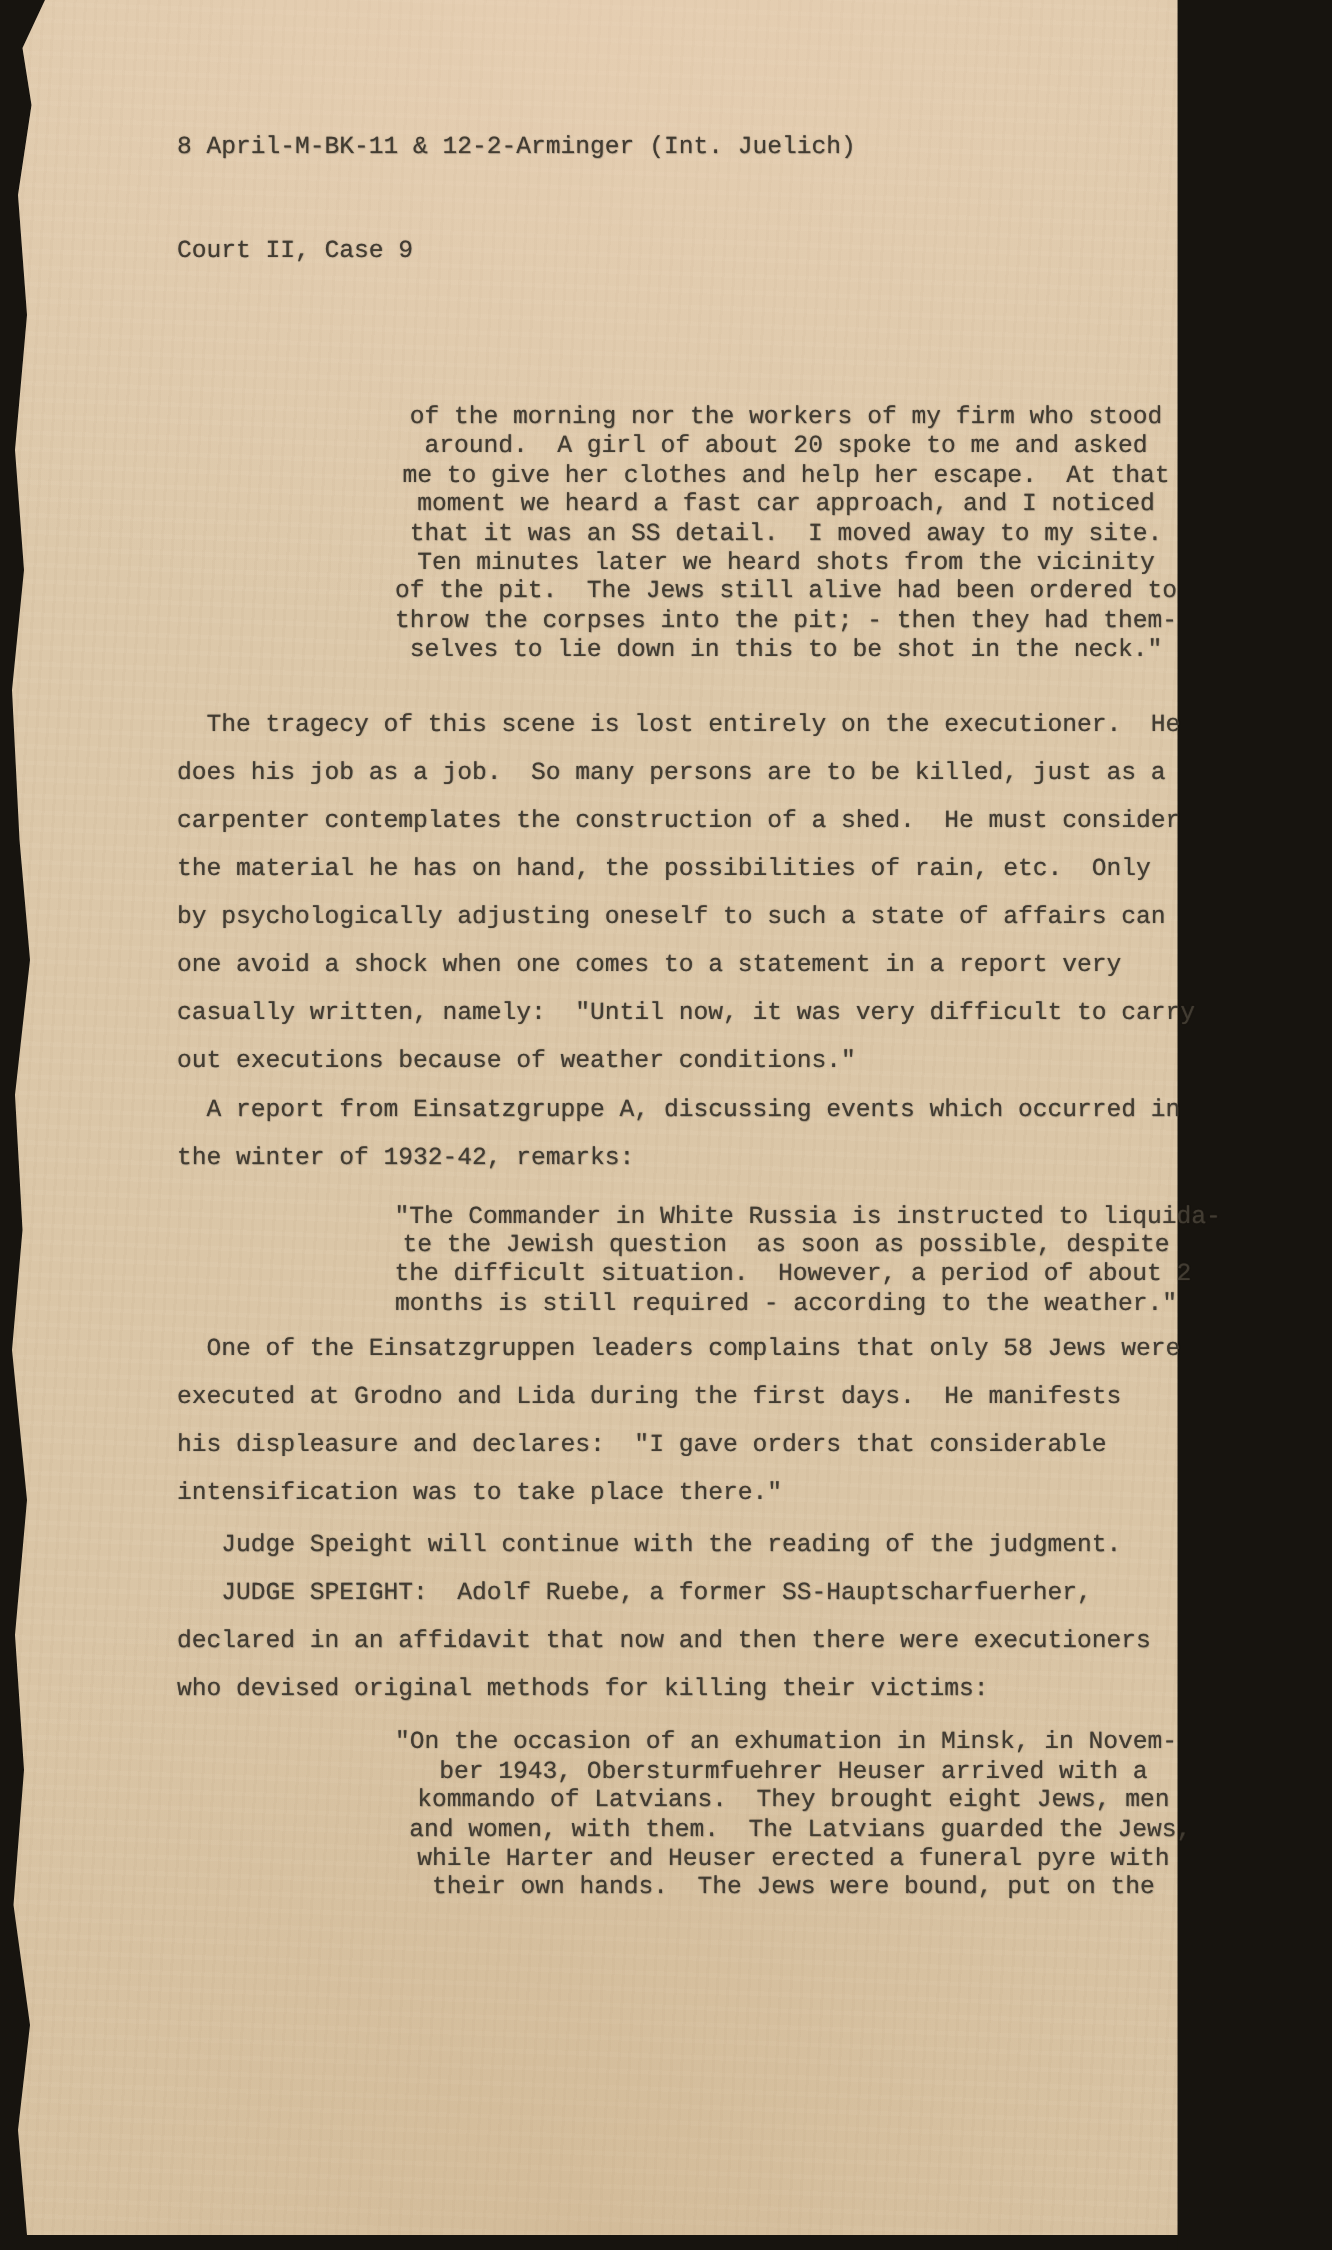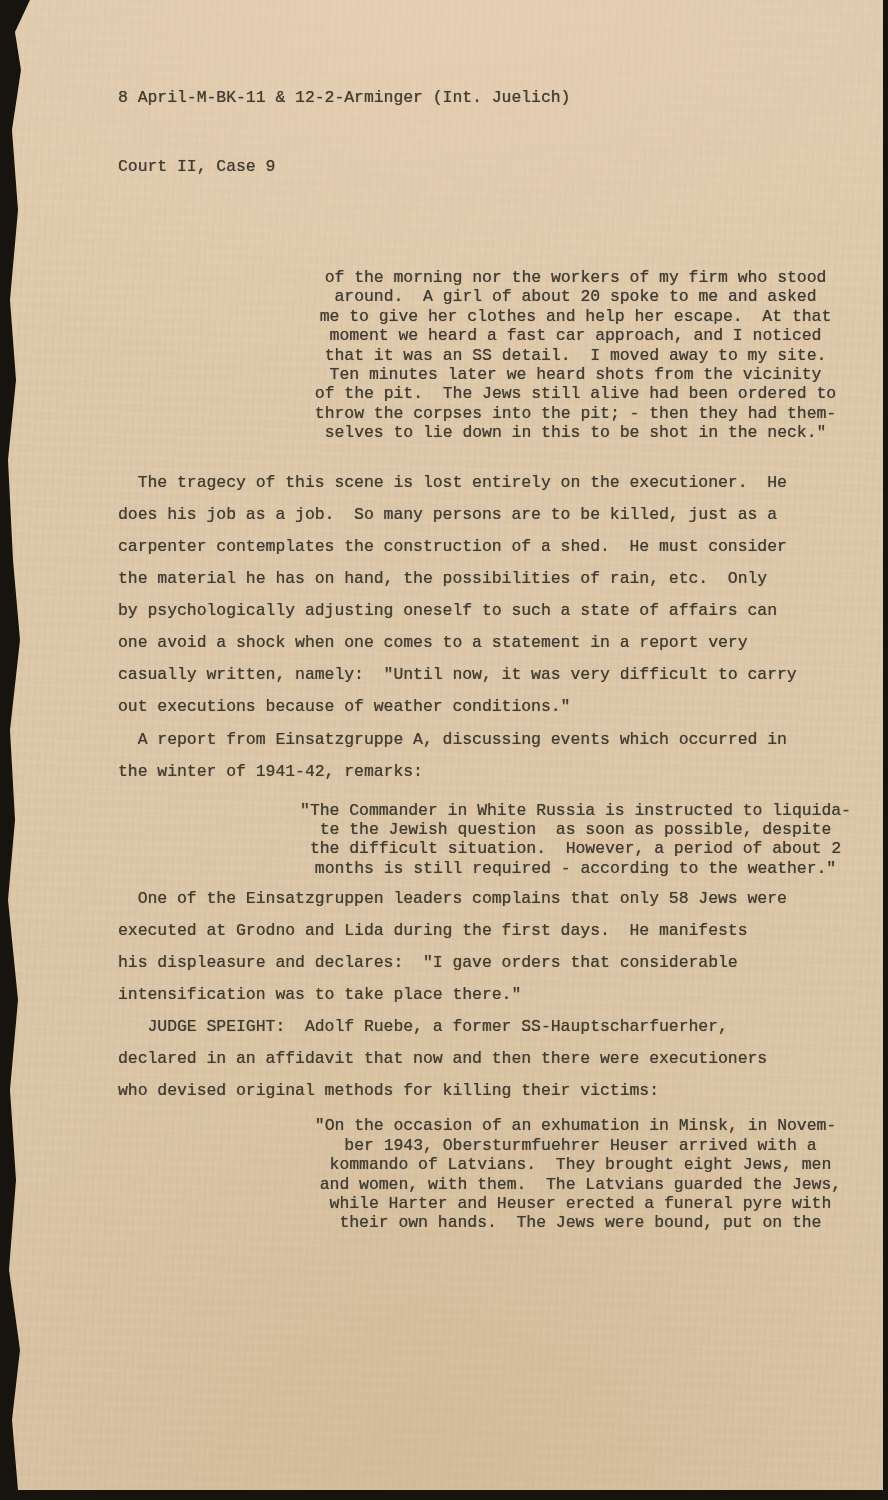--- a/index.html
+++ b/index.html
@@ -5,21 +5,21 @@
   html, body {
     margin: 0;
     padding: 0;
     background: #17140f;
     width: 888px;
     height: 1500px;
     overflow: hidden;
   }
   .scan {
     position: relative;
-    width: 888px;
+    width: 785px;
     height: 1500px;
     background: #17140f;
   }
   .paper {
     position: absolute;
     inset: 0;
     box-sizing: border-box;
     padding: 0 0 0 118px;
     clip-path: polygon(
       30px 0, 883px 0, 883px 1490px, 18px 1490px,
@@ -77,33 +77,34 @@
     <div class="block bodytext p1">  The tragecy of this scene is lost entirely on the executioner.  He
 does his job as a job.  So many persons are to be killed, just as a
 carpenter contemplates the construction of a shed.  He must consider
 the material he has on hand, the possibilities of rain, etc.  Only
 by psychologically adjusting oneself to such a state of affairs can
 one avoid a shock when one comes to a statement in a report very
 casually written, namely:  "Until now, it was very difficult to carry
 out executions because of weather conditions."</div>
 
     <div class="block bodytext p2">  A report from Einsatzgruppe A, discussing events which occurred in
-the winter of 1941-42, remarks:</div>
+the winter of 1932-42, remarks:</div>
 
     <div class="block quote q2">"The Commander in White Russia is instructed to liquida-
 te the Jewish question  as soon as possible, despite
 the difficult situation.  However, a period of about 2
 months is still required - according to the weather."</div>
 
 
     <div class="block bodytext p4">  One of the Einsatzgruppen leaders complains that only 58 Jews were
 executed at Grodno and Lida during the first days.  He manifests
 his displeasure and declares:  "I gave orders that considerable
 intensification was to take place there."</div>
 
+    <div class="block bodytext p5">   Judge Speight will continue with the reading of the judgment.</div>
 
     <div class="block bodytext p6">   JUDGE SPEIGHT:  Adolf Ruebe, a former SS-Hauptscharfuerher,
 declared in an affidavit that now and then there were executioners
 who devised original methods for killing their victims:</div>
 
     <div class="block quote q3">"On the occasion of an exhumation in Minsk, in Novem-
  ber 1943, Obersturmfuehrer Heuser arrived with a
  kommando of Latvians.  They brought eight Jews, men
  and women, with them.  The Latvians guarded the Jews,
  while Harter and Heuser erected a funeral pyre with

